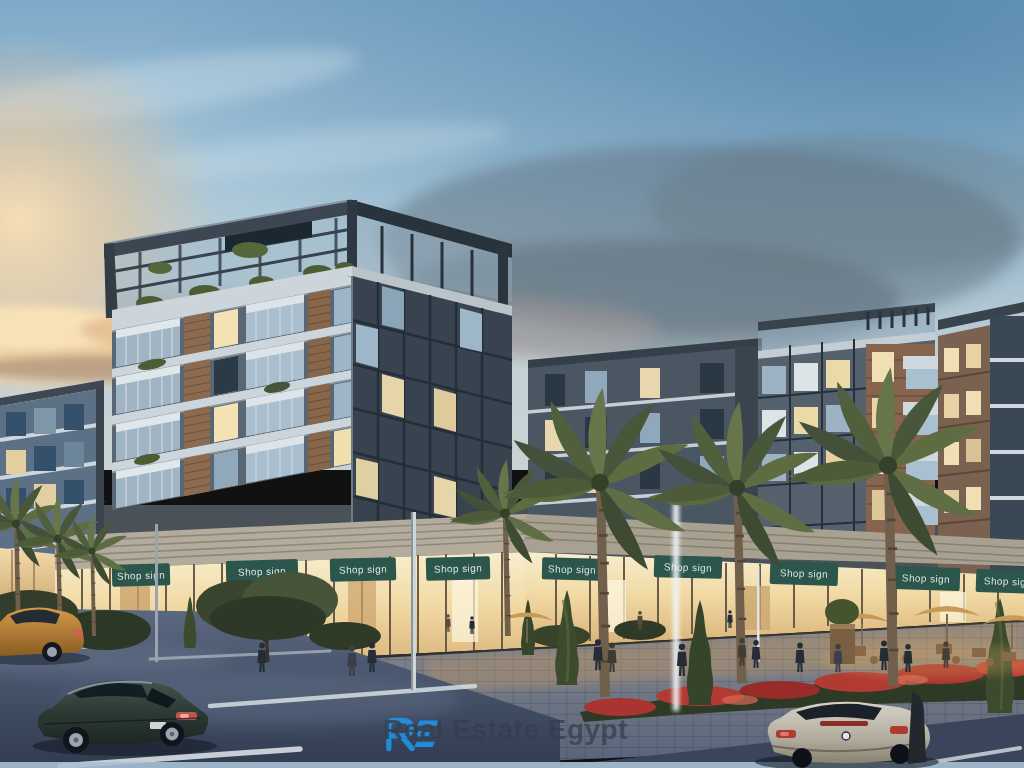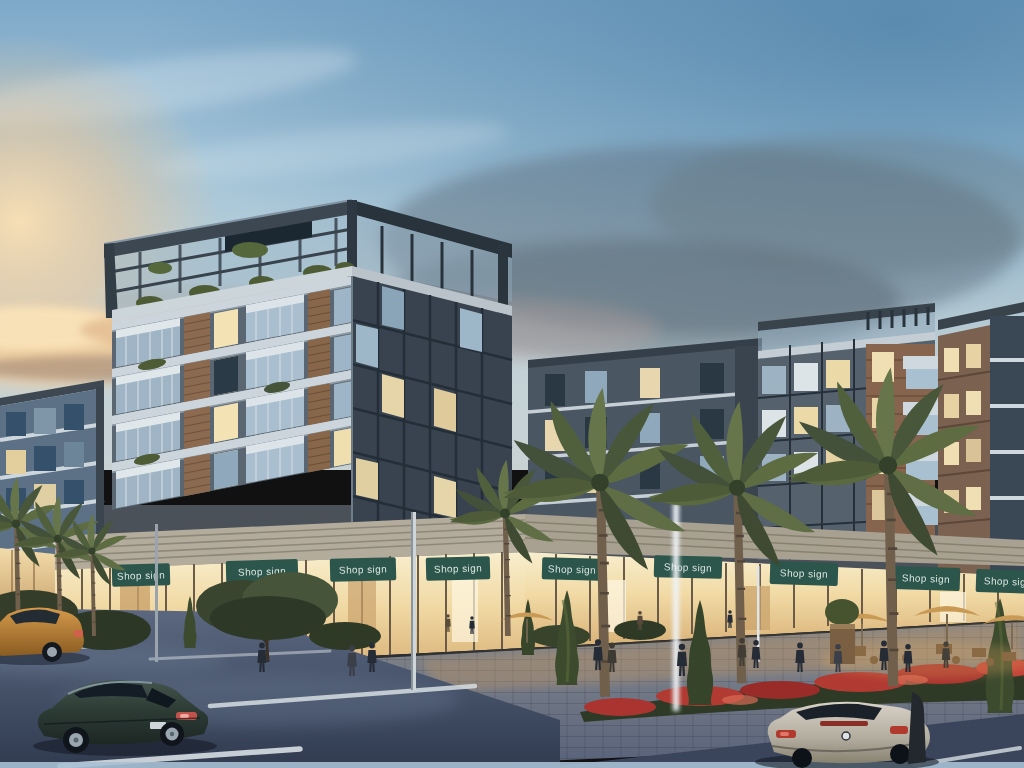--- a/index.html
+++ b/index.html
@@ -505,13 +505,24 @@
     <rect x="128" y="32" width="18" height="8" rx="3" fill="#b03a2e"></rect>
     <rect x="58" y="27" width="48" height="5" rx="2" fill="#8a2f26"></rect>
     <circle cx="84" cy="42" r="4" fill="#dfe3e6" stroke="#30363c" stroke-width="1.5"></circle>
     <path d="M10 52 Q85 64 162 48" stroke="#6e695f" stroke-width="2" fill="none"></path>
     <circle cx="40" cy="64" r="10" fill="#0d1218"></circle>
         <circle cx="138" cy="60" r="10" fill="#0d1218"></circle>
     <path d="M150 -2 q12 4 12 20 l2 50 l-18 2 Z" fill="#23282e"></path>
   </g>
 </svg>
 
+<div class="watermark">
+  <svg width="58" height="40" viewBox="0 0 60 36">
+    <path d="M6 33 V10 Q6 4 12 4 h8 q9 0 9 8 q0 8 -9 8 h-10 m9 0 l11 13" fill="none" stroke-linecap="round" stroke-linejoin="round" stroke-width="5.5" stroke="#1e97f0"></path>
+    <g fill="#1e97f0">
+      <path d="M38 4 h20 l-2.6 5.5 h-20 Z"></path>
+      <path d="M36.6 15 h15 l-2.6 5.5 h-15 Z"></path>
+      <path d="M34.8 26 h19 l-2.6 5.5 h-19 Z"></path>
+    </g>
+  </svg>
+  <span class="wm-text" style="color: rgb(51, 63, 77);">Real Estate Egypt</span>
 </div>
+</div>
 
 </body></html>

